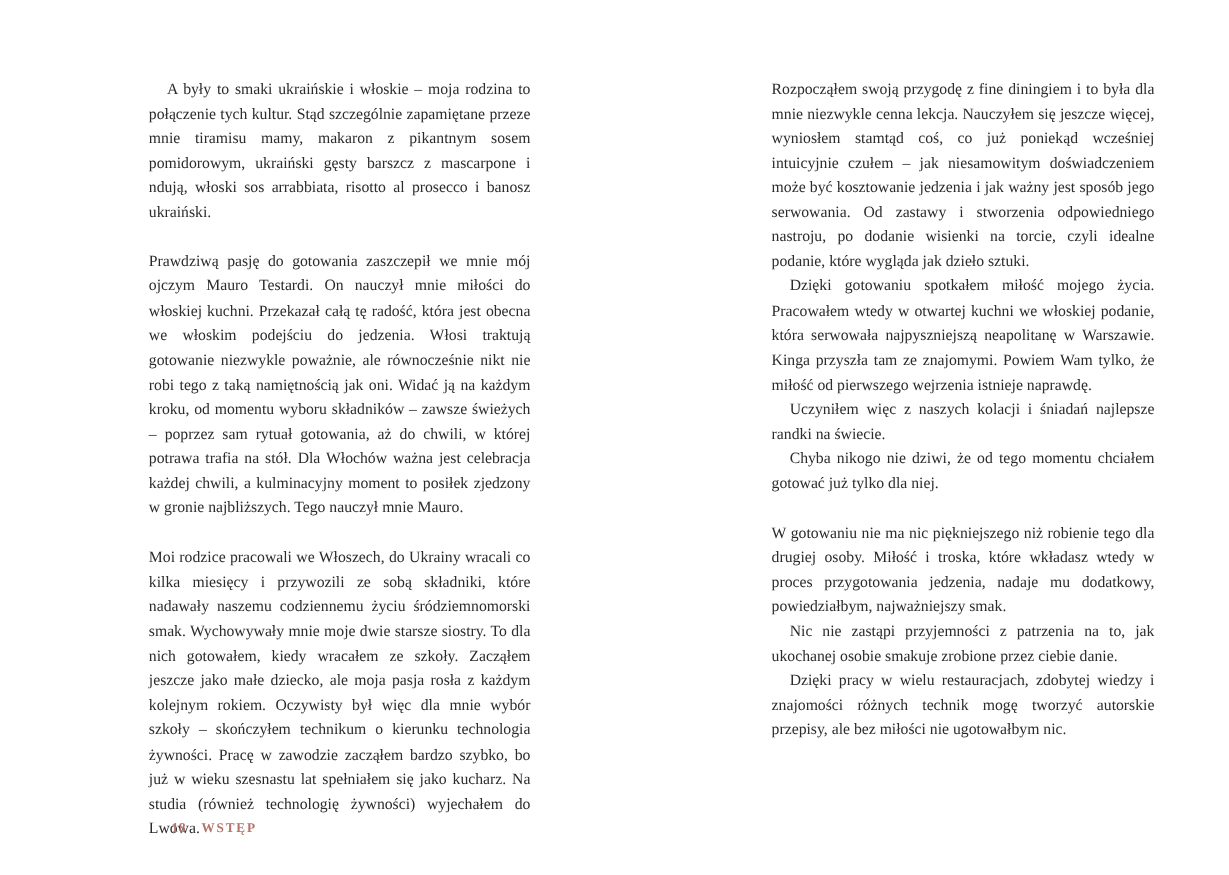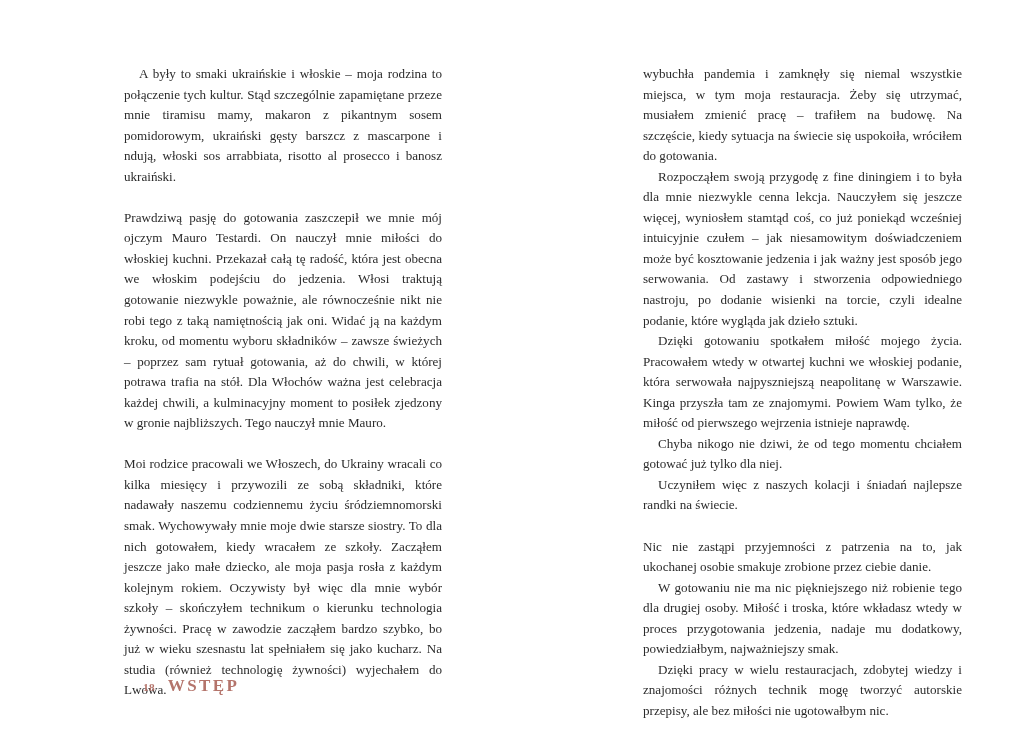--- a/index.html
+++ b/index.html
@@ -79,21 +79,21 @@
   .page-verso .footer {
     left: 103px;
   }
   .footer .folio {
     letter-spacing: 0.02em;
     margin-left: 40px;
   }
   .footer .running-head {
     margin-left: 13px;
     letter-spacing: 0.14em;
-    font-size: 17px;
+    font-size: 11px;
   }
 </style>
 </head>
 <body>
 
 <div class="spread">
 
   <div class="page page-verso">
     <div class="text-column">
         <div class="block indent-first">
@@ -108,28 +108,27 @@
       </div>
     <div class="footer">
       <span class="folio">18</span>
       <span class="running-head">WSTĘP</span>
     </div>
   </div>
 
   <div class="page page-recto">
     <div class="text-column">
         <div class="block">
-          <p>wybuchła pandemia i zamknęły się niemal wszystkie miejsca, w tym moja restauracja. Żeby się utrzymać, musiałem zmienić pracę – trafiłem na budowę. Na szczęście, kiedy sytuacja na świecie się uspokoiła, wróciłem do gotowania.</p>
           <p>Rozpocząłem swoją przygodę z fine diningiem i to była dla mnie niezwykle cenna lekcja. Nauczyłem się jeszcze więcej, wyniosłem stamtąd coś, co już poniekąd wcześniej intuicyjnie czułem – jak niesamowitym doświadczeniem może być kosztowanie jedzenia i jak ważny jest sposób jego serwowania. Od zastawy i stworzenia odpowiedniego nastroju, po dodanie wisienki na torcie, czyli idealne podanie, które wygląda jak dzieło sztuki.</p>
           <p>Dzięki gotowaniu spotkałem miłość mojego życia. Pracowałem wtedy w otwartej kuchni we włoskiej podanie, która serwowała najpyszniejszą neapolitanę w Warszawie. Kinga przyszła tam ze znajomymi. Powiem Wam tylko, że miłość od pierwszego wejrzenia istnieje naprawdę.</p>
+          <p>Uczyniłem więc z naszych kolacji i śniadań najlepsze randki na świecie.</p>
           <p>Chyba nikogo nie dziwi, że od tego momentu chciałem gotować już tylko dla niej.</p>
-          <p>Uczyniłem więc z naszych kolacji i śniadań najlepsze randki na świecie.</p>
         </div>
         <div class="block">
+          <p>W gotowaniu nie ma nic piękniejszego niż robienie tego dla drugiej osoby. Miłość i troska, które wkładasz wtedy w proces przygotowania jedzenia, nadaje mu dodatkowy, powiedziałbym, najważniejszy smak.</p>
           <p>Nic nie zastąpi przyjemności z patrzenia na to, jak ukochanej osobie smakuje zrobione przez ciebie danie.</p>
-          <p>W gotowaniu nie ma nic piękniejszego niż robienie tego dla drugiej osoby. Miłość i troska, które wkładasz wtedy w proces przygotowania jedzenia, nadaje mu dodatkowy, powiedziałbym, najważniejszy smak.</p>
           <p>Dzięki pracy w wielu restauracjach, zdobytej wiedzy i znajomości różnych technik mogę tworzyć autorskie przepisy, ale bez miłości nie ugotowałbym nic.</p>
         </div>
       </div>
 
   </div>
 
 </div>
 
 </body></html>

